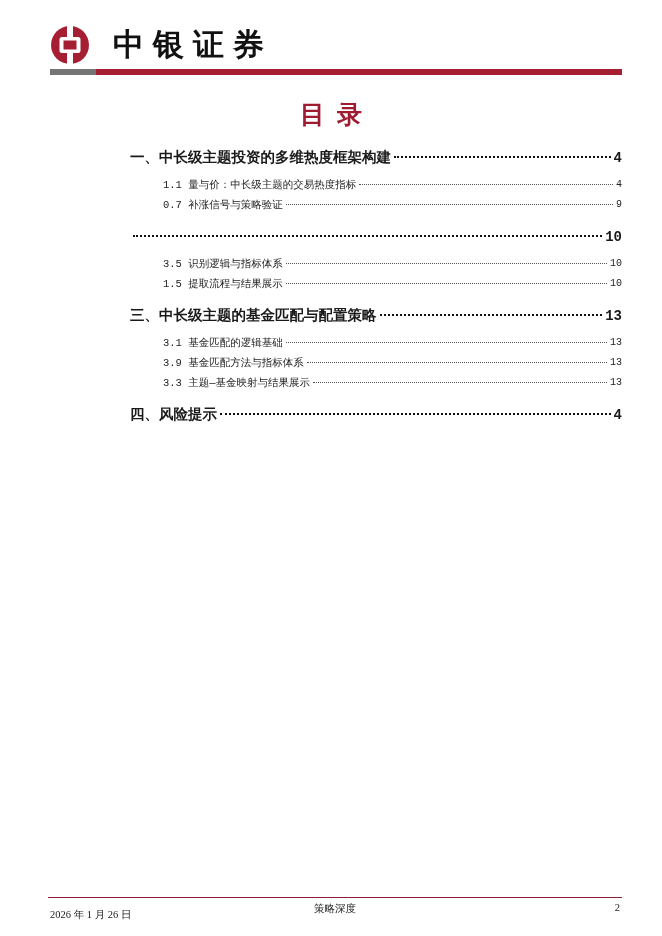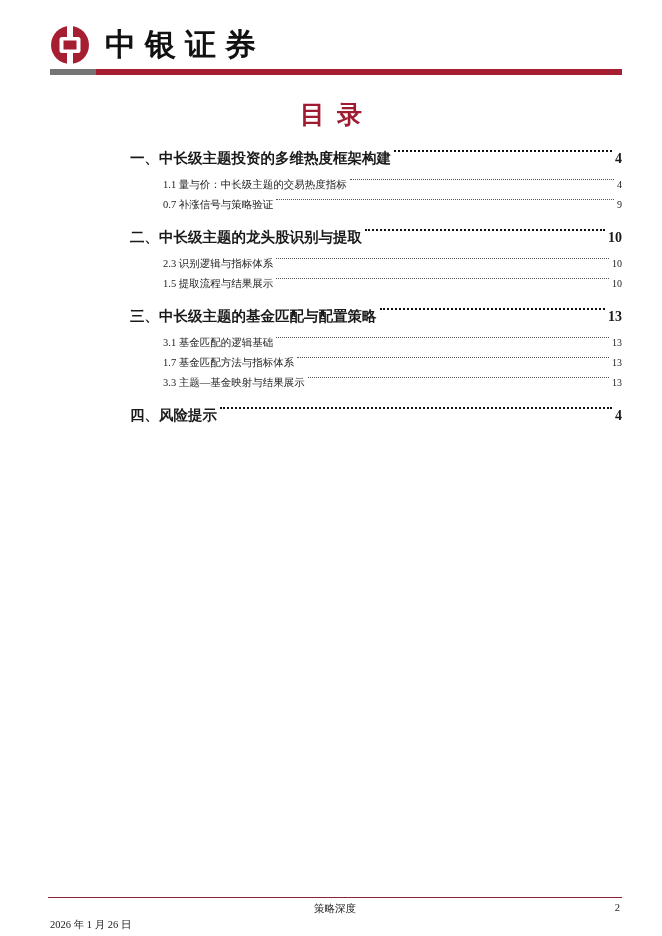--- a/index.html
+++ b/index.html
@@ -10,58 +10,58 @@
     --text-black:#1a1a1a;
   }
   html,body{margin:0;padding:0;background:#e9e9e9;}
   .page{
     position:relative;width:662px;height:936px;margin:0 auto;
     background:#ffffff;overflow:hidden;
     font-family:"Liberation Serif","DejaVu Serif",serif;
     color:var(--text-black);
   }
   
-  .brand-row{position:absolute;left:50px;top:25px;display:flex;align-items:center;gap:15px;}
+  .brand-row{position:absolute;left:50px;top:25px;display:flex;align-items:center;gap:23px;}
   .brand-logo{width:40px;height:40px;display:block;}
   .brand-name{
     font-size:31px;font-weight:700;letter-spacing:9px;color:#111;
     font-family:"Liberation Serif","DejaVu Serif",serif;
     white-space:nowrap;line-height:40px;
   }
   .header-rule{position:absolute;left:50px;top:69px;width:572px;height:6px;display:flex;}
   .rule-gray{width:46px;height:100%;background:var(--rule-gray);}
   .rule-red{flex:1;height:100%;background:var(--brand-red);}
   
   .toc-title{
     position:absolute;left:0;top:98px;width:662px;margin:0;
     text-align:center;font-size:25px;font-weight:700;
     color:var(--title-red);letter-spacing:12px;text-indent:12px;
   }
   
   .toc{position:absolute;left:130px;top:150px;width:492px;}
   .toc-section{margin-top:18px;}
   .toc-section:first-child{margin-top:0;}
-  .toc-row{display:flex;align-items:flex-start;cursor:pointer;}
+  .toc-row{display:flex;align-items:center;cursor:pointer;font-family:Liberation Mono, monospace;}
   .toc-row .t{white-space:nowrap;}
   .toc-row .dots{flex:1;margin:0 3px;}
   .toc-row .p{white-space:nowrap;}
   .lvl1{font-size:14.5px;font-weight:700;line-height:17px;}
   .lvl1 .dots{border-bottom:2px dotted #111;margin-bottom:3px;}
   .lvl1 .p{font-size:14px;}
   .lvl2{font-size:10.5px;font-weight:400;line-height:12px;margin-top:8px;padding-left:33px;color:#222;}
   .lvl2:nth-child(2){margin-top:12px;}
   .lvl2 .dots{border-bottom:1px dotted #555;margin-bottom:2px;}
   .lvl2 .p{font-size:10px;}
   
   .footer{
     position:absolute;left:48px;top:897px;width:574px;
     border-top:1.5px solid var(--footer-line);
     font-size:10.5px;padding-top:3px;
   }
-  .footer .f-date{position:absolute;left:2px;top:20px;}
+  .footer .f-date{position:absolute;left:2px;top:10px;}
   .footer .f-center{position:absolute;left:50%;top:4px;transform:translateX(-50%);}
   .footer .f-page{position:absolute;right:2px;top:4px;}
 </style>
 </head>
 <body>
 
 <div class="page">
 
   <div class="brand-row">
     <svg class="brand-logo" viewBox="0 0 40 40" xmlns="http://www.w3.org/2000/svg" aria-hidden="true">
@@ -93,26 +93,25 @@
           <span class="p">4</span>
         </div>
         <div class="toc-row lvl2">
           <span class="t">0.7 补涨信号与策略验证</span>
           <span class="dots"></span>
           <span class="p">9</span>
         </div>
       </div>
       <div class="toc-section">
         <div class="toc-row lvl1">
-          <span class="t">二、中长级主题的龙头股识别与提取</span>
           <span class="dots"></span>
           <span class="p">10</span>
         </div>
         <div class="toc-row lvl2">
-          <span class="t">2.3 识别逻辑与指标体系</span>
+          <span class="t">3.5 识别逻辑与指标体系</span>
           <span class="dots"></span>
           <span class="p">10</span>
         </div>
         <div class="toc-row lvl2">
           <span class="t">1.5 提取流程与结果展示</span>
           <span class="dots"></span>
           <span class="p">10</span>
         </div>
       </div>
       <div class="toc-section">
@@ -120,21 +119,21 @@
           <span class="t">三、中长级主题的基金匹配与配置策略</span>
           <span class="dots"></span>
           <span class="p">13</span>
         </div>
         <div class="toc-row lvl2">
           <span class="t">3.1 基金匹配的逻辑基础</span>
           <span class="dots"></span>
           <span class="p">13</span>
         </div>
         <div class="toc-row lvl2">
-          <span class="t">1.7 基金匹配方法与指标体系</span>
+          <span class="t">3.9 基金匹配方法与指标体系</span>
           <span class="dots"></span>
           <span class="p">13</span>
         </div>
         <div class="toc-row lvl2">
           <span class="t">3.3 主题—基金映射与结果展示</span>
           <span class="dots"></span>
           <span class="p">13</span>
         </div>
       </div>
       <div class="toc-section">

